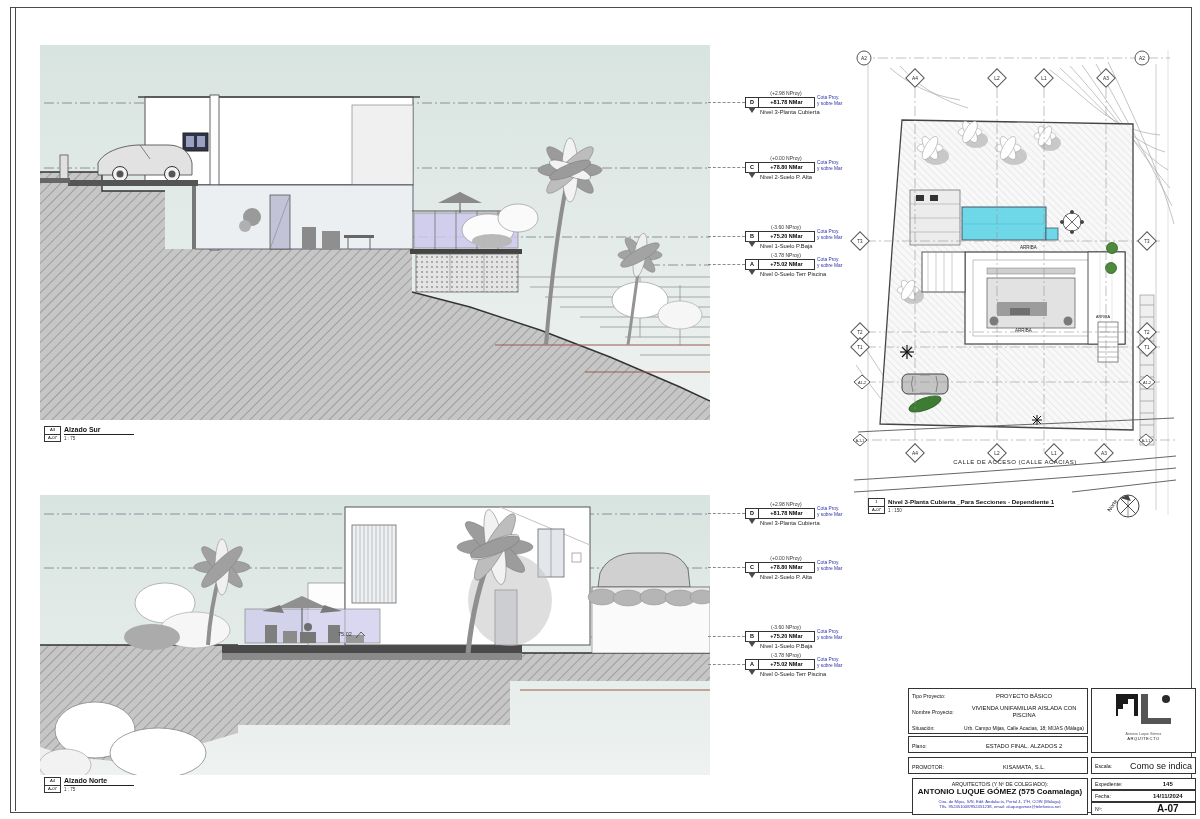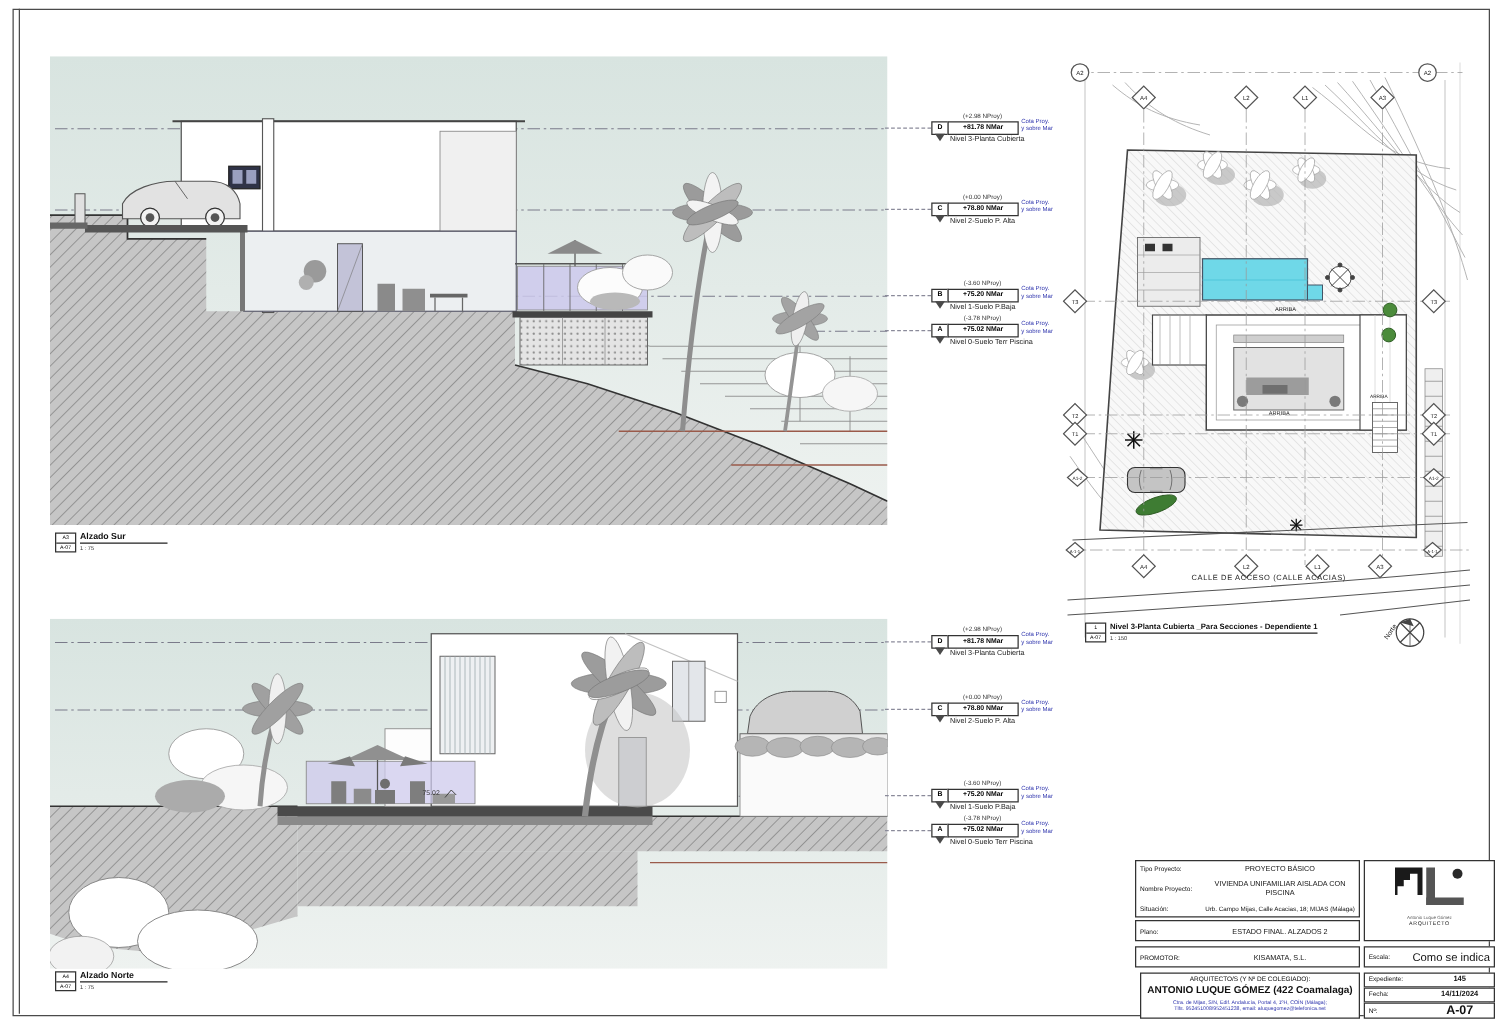--- a/index.html
+++ b/index.html
@@ -703,21 +703,21 @@
 
     <div class="box" style="left:0;top:69px;width:180px;height:17px">
       <div class="tb-row" style="height:100%">
         <span class="tb-label">PROMOTOR:</span>
         <span class="tb-value">KISAMATA, S.L.</span>
       </div>
     </div>
 
     <div class="box" style="left:4px;top:90px;width:176px;height:37px">
       <div class="tb-arq-h">ARQUITECTO/S (Y Nº DE COLEGIADO):</div>
-      <div class="tb-arq-n">ANTONIO LUQUE GÓMEZ (422 Coamalaga)</div>
+      <div class="tb-arq-n">ANTONIO LUQUE GÓMEZ (575 Coamalaga)</div>
       <div class="tb-dir">
         <div>Ctra. de Mijas, S/N, Edif. Andalucía, Portal 4, 1ºH, COÍN (Málaga);</div>
         <div>Tlfs. 952451008/952451238, email: aluquegomez@telefonica.net</div>
       </div>
     </div>
 
     <div class="box" style="left:183px;top:0;width:105px;height:65px">
       <svg width="103" height="40" viewBox="0 0 103 40" style="display:block;margin:3px auto 0">
         <g transform="translate(24,2)">
           <rect x="0" y="0" width="22" height="22" fill="#1a1a1a"></rect>

